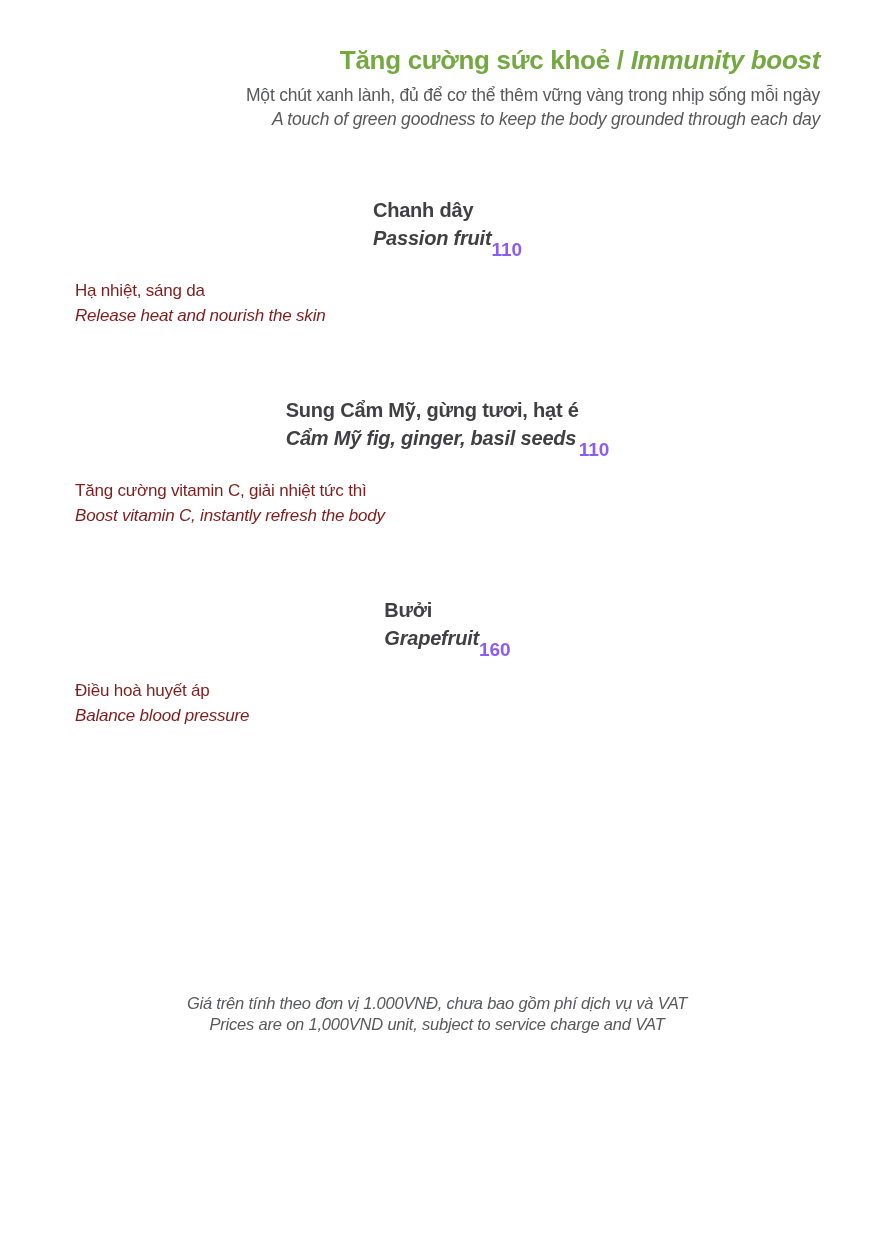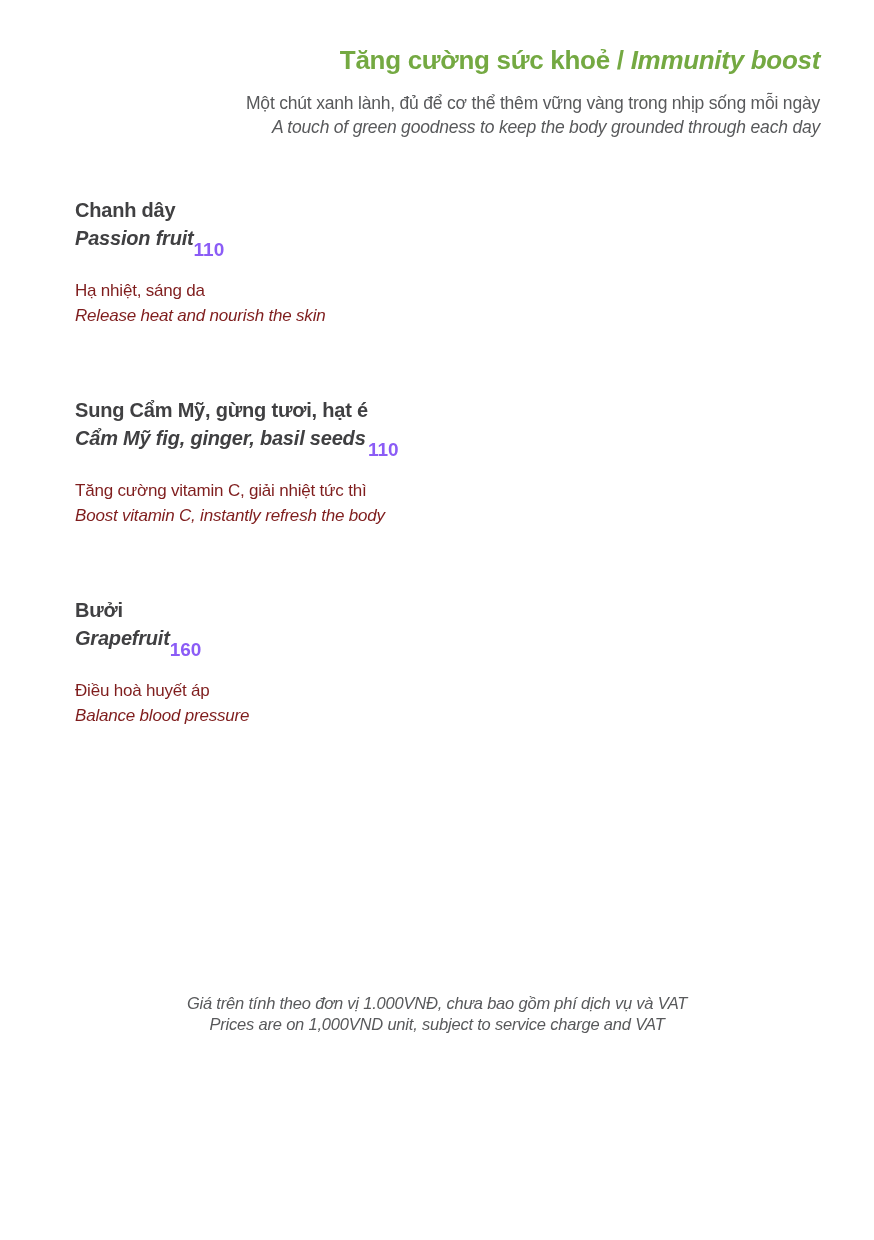--- a/index.html
+++ b/index.html
@@ -25,21 +25,21 @@
   }
   .section-title {
     font-size: 26px;
     font-weight: 700;
     color: #74a942;
     letter-spacing: -0.3px;
     line-height: 32px;
   }
   .section-title .title-en { font-style: italic; }
   .section-subtitle-vi {
-    margin-top: 15px;
+    margin-top: 7px;
     font-size: 17.5px;
     color: #58595b;
     line-height: 24px;
     letter-spacing: -0.2px;
   }
   .section-subtitle-en {
     font-size: 17.5px;
     font-style: italic;
     color: #58595b;
     line-height: 24px;
@@ -48,21 +48,21 @@
   
   .items {
     position: absolute;
     top: 196px;
     left: 75px;
     right: 54px;
   }
   .item { margin-bottom: 68px; }
   .item-head {
     display: flex;
-    justify-content: flex-start;
+    justify-content: center;
     align-items: flex-start;
   }
   .item-name {
     font-size: 20px;
     font-weight: 700;
     color: #404042;
     line-height: 28px;
     letter-spacing: -0.2px;
   }
   .item-name .name-en { font-style: italic; }

